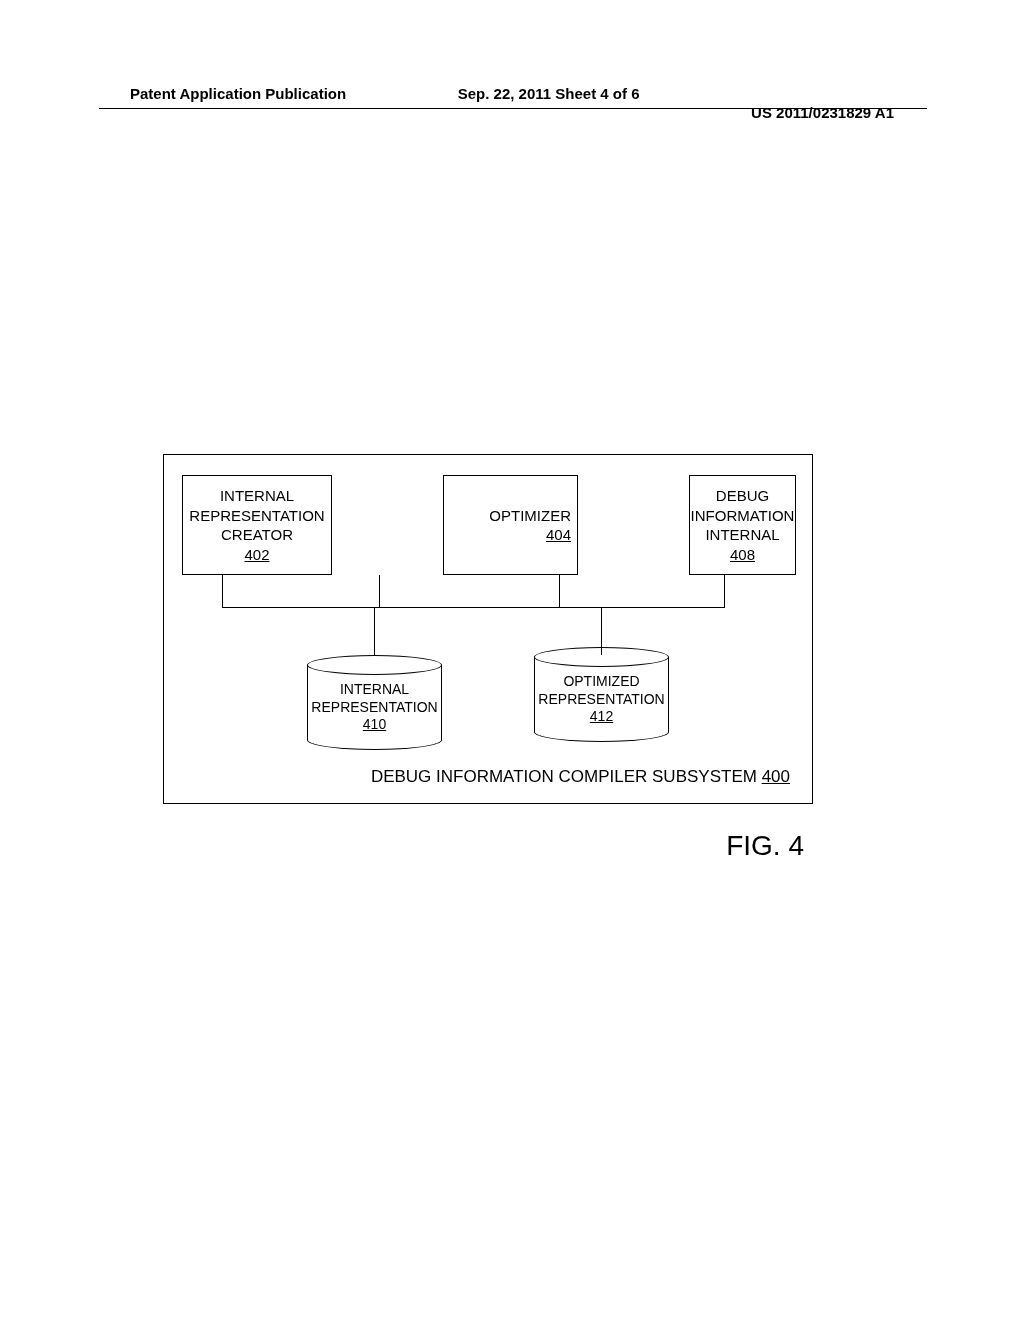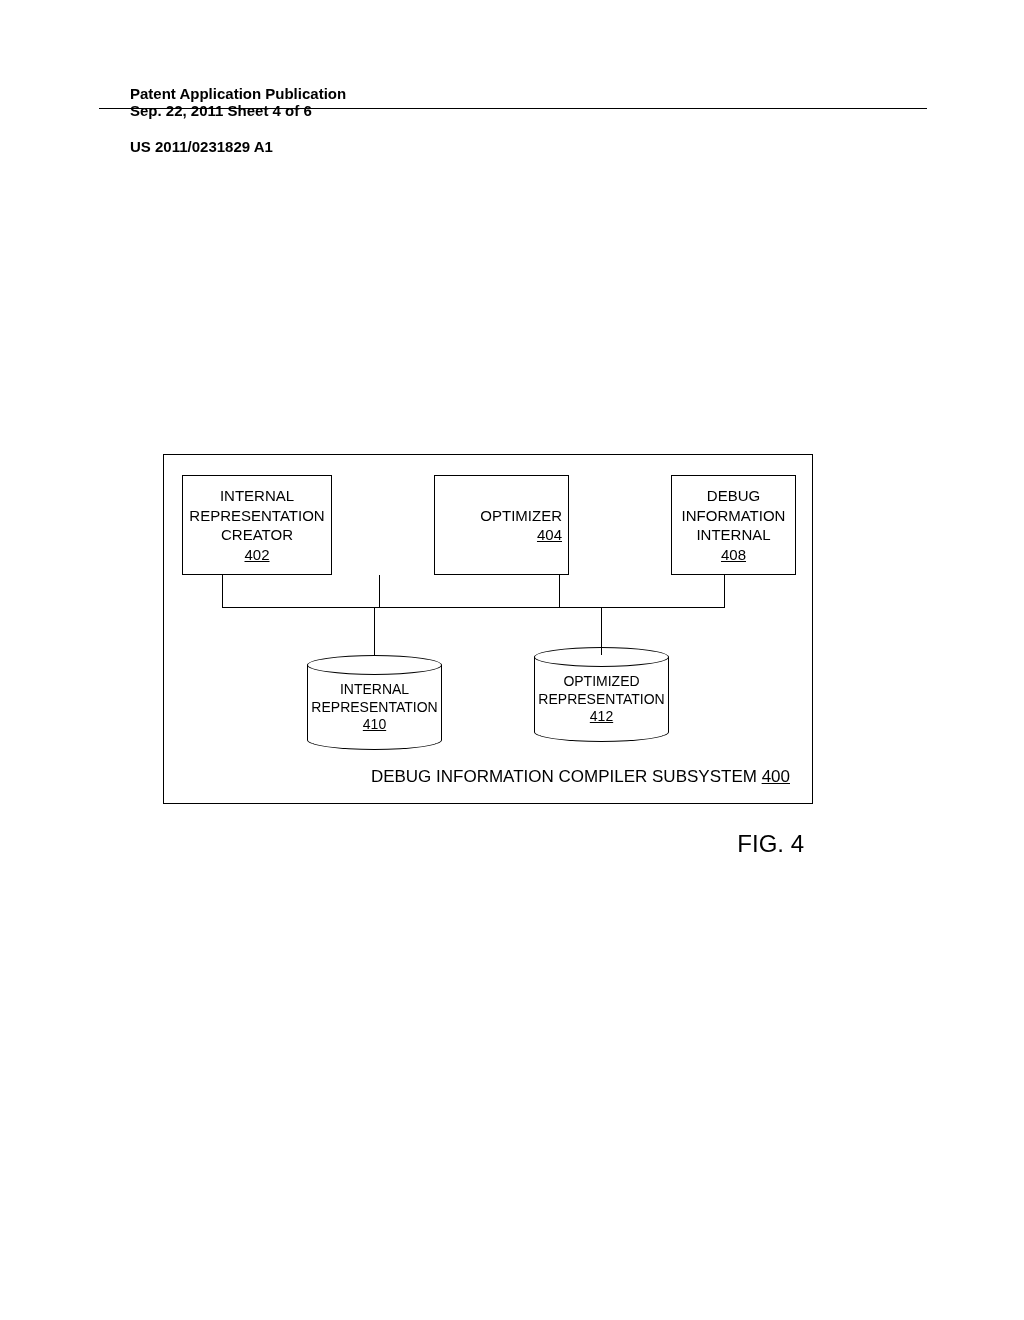--- a/index.html
+++ b/index.html
@@ -16,21 +16,20 @@
     }
     .page-header {
       position: absolute;
       top: 85px;
       left: 0;
       width: 100%;
       display: flex;
       justify-content: space-between;
       padding: 0 130px;
       font-size: 15px;
-      flex-direction: column;
     }
     .page-header .left {
       font-weight: bold;
     }
     .page-header .center {
       font-weight: bold;
     }
     .page-header .right {
       font-weight: bold;
       margin-top: 19px;
@@ -76,21 +75,21 @@
       flex-direction: column;
       justify-content: center;
       align-items: center;
     }
     .component-box .ref {
       text-decoration: underline;
     }
     .box1 { width: 150px; height: 100px; }
     .box2 { width: 135px; height: 100px; align-items: flex-end; }
     .box3 { width: 135px; height: 100px; }
-    .box4 { width: 125px; height: 100px; text-align: center; }
+    .box4 { width: 107px; height: 100px; text-align: center; }
 
     .connector-h {
       position: absolute;
       border-top: 1.5px solid #000;
     }
     .connector-v {
       position: absolute;
       border-left: 1.5px solid #000;
     }
 
@@ -151,21 +150,21 @@
       margin-left: 11px;
     }
     .system-caption .ref {
       text-decoration: underline;
     }
 
     .figure-label {
       position: absolute;
       top: 830px;
       right: 220px;
-      font-size: 24px;
+      font-size: 28px;
       margin-left: 48px;
     }
   </style>
 </head>
 <body>
 
 <div class="page-header">
   <span class="left">Patent Application Publication</span>
   <span class="center">Sep. 22, 2011  Sheet 4 of 6</span>
   <span class="right">US 2011/0231829 A1</span>

